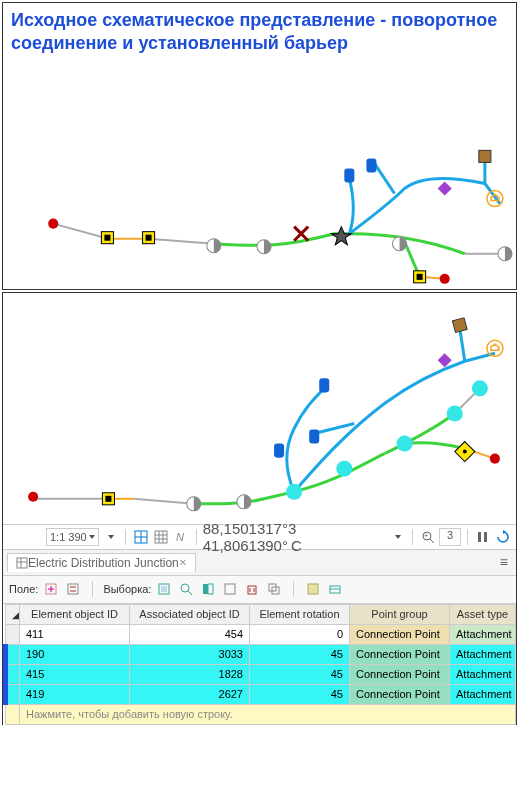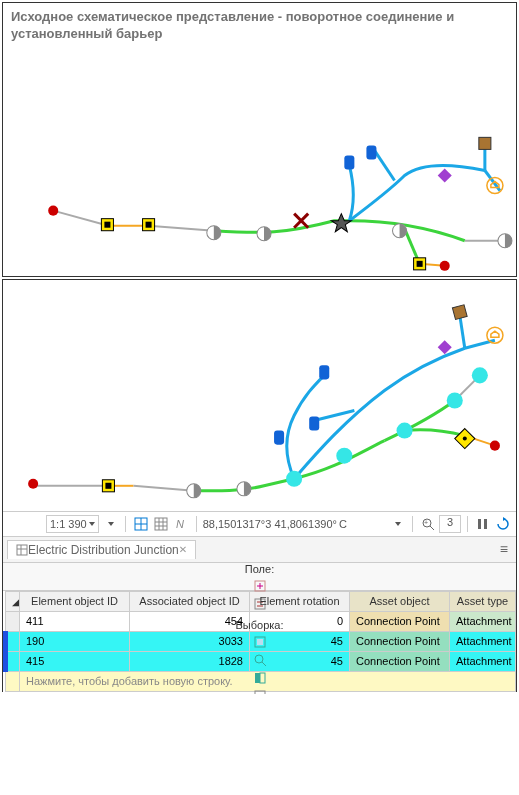--- a/index.html
+++ b/index.html
@@ -10,24 +10,24 @@
     background: #fff;
     width: 519px;
   }
   .panel {
     border: 1px solid #333;
     margin: 2px;
     background: #fff;
     position: relative;
   }
   .panel-title {
-    font-size: 13px;
+    font-size: 18px;
     font-weight: bold;
     padding: 6px 8px 2px 8px;
-    color: #737373;
+    color: #1d4ed8;
     line-height: 1.3;
   }
   .diagram {
     width: 100%;
     display: block;
   }
   .toolbar {
     display: flex;
     align-items: center;
     border-top: 1px solid #ccc;
@@ -102,21 +102,20 @@
   .ribbon {
     display: flex;
     align-items: center;
     background: #f8f8f8;
     border-bottom: 1px solid #ccc;
     height: 28px;
     padding: 0 6px;
     gap: 4px;
     font-size: 11px;
     color: #444;
-    flex-direction: column;
   }
   .ribbon .lbl {
     color: #333;
   }
   .rb-icon {
     width: 18px; height: 18px;
     display: flex; align-items: center; justify-content: center;
     font-size: 12px;
     color: #666;
   }
@@ -317,21 +316,21 @@
           <line x1="5" y1="1" x2="5" y2="13" stroke="#888"></line>
           <line x1="9" y1="1" x2="9" y2="13" stroke="#888"></line>
         </svg>
     </span>
     <span class="tb-icon">
       <svg width="14" height="14">
           <text x="2" y="11" font-size="11" fill="#888" font-style="italic">N</text>
         </svg>
     </span>
     <span class="sep"></span>
-    <span style="flex:1; color:#555; font-size:11px;">88,1501317°3  41,8061390° C</span>
+    <span style="flex:1; color:#555; font-size:15px;">88,1501317°3  41,8061390° C</span>
     <span class="tb-icon">
         <span class="arrow-down"></span>
       </span>
     <span class="sep"></span>
     <span class="tb-icon">
       <svg width="14" height="14">
           <circle cx="6" cy="6" r="4" fill="none" stroke="#666"></circle>
           <line x1="9" y1="9" x2="13" y2="13" stroke="#666"></line>
           <text x="3" y="8" font-size="7" fill="#666">+</text>
         </svg>
@@ -440,21 +439,21 @@
         <col style="width:100px">
         <col style="width:100px">
         <col>
     </colgroup>
     <thead>
       <tr>
         <th class="row-gutter">◢</th>
         <th>Element object ID</th>
         <th>Associated object ID</th>
         <th>Element rotation</th>
-        <th class="hl">Asset object</th>
+        <th class="hl">Point group</th>
         <th class="hl">Asset type</th>
       </tr>
     </thead>
     <tbody id="tbody">
         <tr>
           <td class="row-gutter"></td>
           <td>411</td>
           <td class="num">454</td>
           <td class="num">0</td>
           <td class="grp-beige">Connection Point</td>
@@ -469,20 +468,28 @@
           <td class="">Attachment</td>
         </tr>
         <tr class="sel">
           <td class="row-gutter gutter"></td>
           <td>415</td>
           <td class="num">1828</td>
           <td class="num">45</td>
           <td class="grp">Connection Point</td>
           <td class="">Attachment</td>
         </tr>
+        <tr class="sel">
+          <td class="row-gutter gutter"></td>
+          <td>419</td>
+          <td class="num">2627</td>
+          <td class="num">45</td>
+          <td class="grp">Connection Point</td>
+          <td class="">Attachment</td>
+        </tr>
       </tbody>
     <tbody>
       <tr class="placeholder-row">
         <td class="row-gutter"></td>
         <td colspan="5">Нажмите, чтобы добавить новую строку.</td>
       </tr>
     </tbody>
   </table>
 </div>
 

